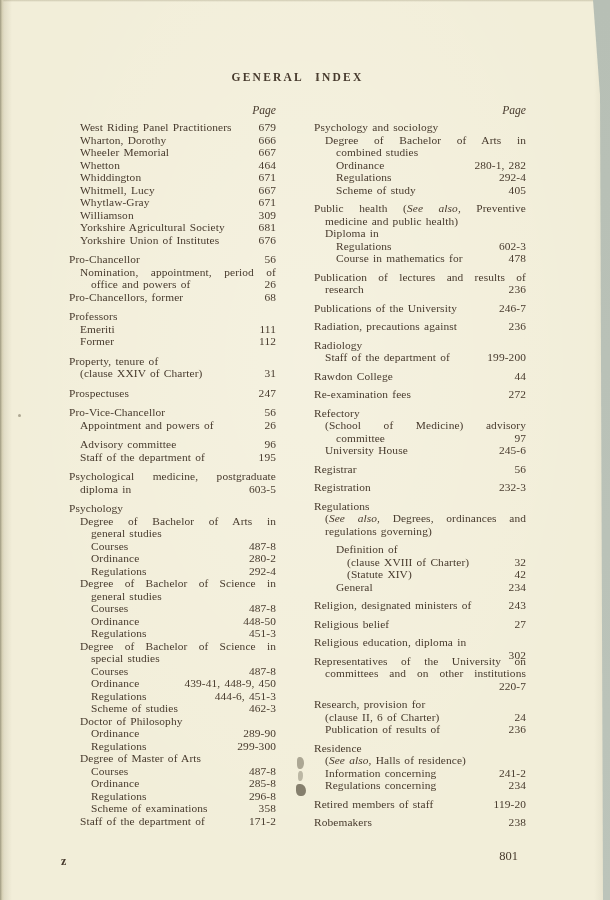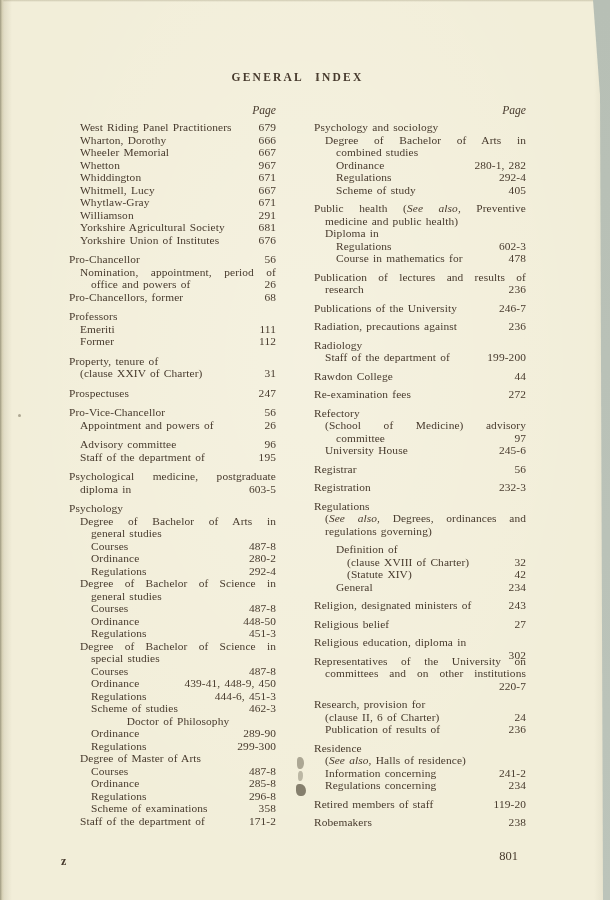--- a/index.html
+++ b/index.html
@@ -84,37 +84,37 @@
             <div class="row" style="padding-left: 11px;">
               <span class="t">Wharton, Dorothy</span>
               <span class="n">666</span>
             </div>
             <div class="row" style="padding-left: 11px;">
               <span class="t">Wheeler Memorial</span>
               <span class="n">667</span>
             </div>
             <div class="row" style="padding-left: 11px;">
               <span class="t">Whetton</span>
-              <span class="n">967</span>
+              <span class="n">464</span>
             </div>
             <div class="row" style="padding-left: 11px;">
               <span class="t">Whiddington</span>
               <span class="n">671</span>
             </div>
             <div class="row" style="padding-left: 11px;">
               <span class="t">Whitmell, Lucy</span>
               <span class="n">667</span>
             </div>
             <div class="row" style="padding-left: 11px;">
               <span class="t">Whytlaw-Gray</span>
               <span class="n">671</span>
             </div>
             <div class="row" style="padding-left: 11px;">
               <span class="t">Williamson</span>
-              <span class="n">291</span>
+              <span class="n">309</span>
             </div>
             <div class="row" style="padding-left: 11px;">
               <span class="t">Yorkshire Agricultural Society</span>
               <span class="n">681</span>
             </div>
             <div class="row" style="padding-left: 11px;">
               <span class="t">Yorkshire Union of Institutes</span>
               <span class="n">676</span>
             </div>
           </div>
@@ -247,21 +247,21 @@
               <span class="n">439-41, 448-9, 450</span>
             </div>
             <div class="row" style="padding-left: 22px;">
               <span class="t">Regulations</span>
               <span class="n">444-6, 451-3</span>
             </div>
             <div class="row" style="padding-left: 22px;">
               <span class="t">Scheme of studies</span>
               <span class="n">462-3</span>
             </div>
-            <div class="row" style="padding-left: 11px; justify-content: center;">
+            <div class="row" style="padding-left: 11px;">
               <span class="t">Doctor of Philosophy</span>
             </div>
             <div class="row" style="padding-left: 22px;">
               <span class="t">Ordinance</span>
               <span class="n">289-90</span>
             </div>
             <div class="row" style="padding-left: 22px;">
               <span class="t">Regulations</span>
               <span class="n">299-300</span>
             </div>

